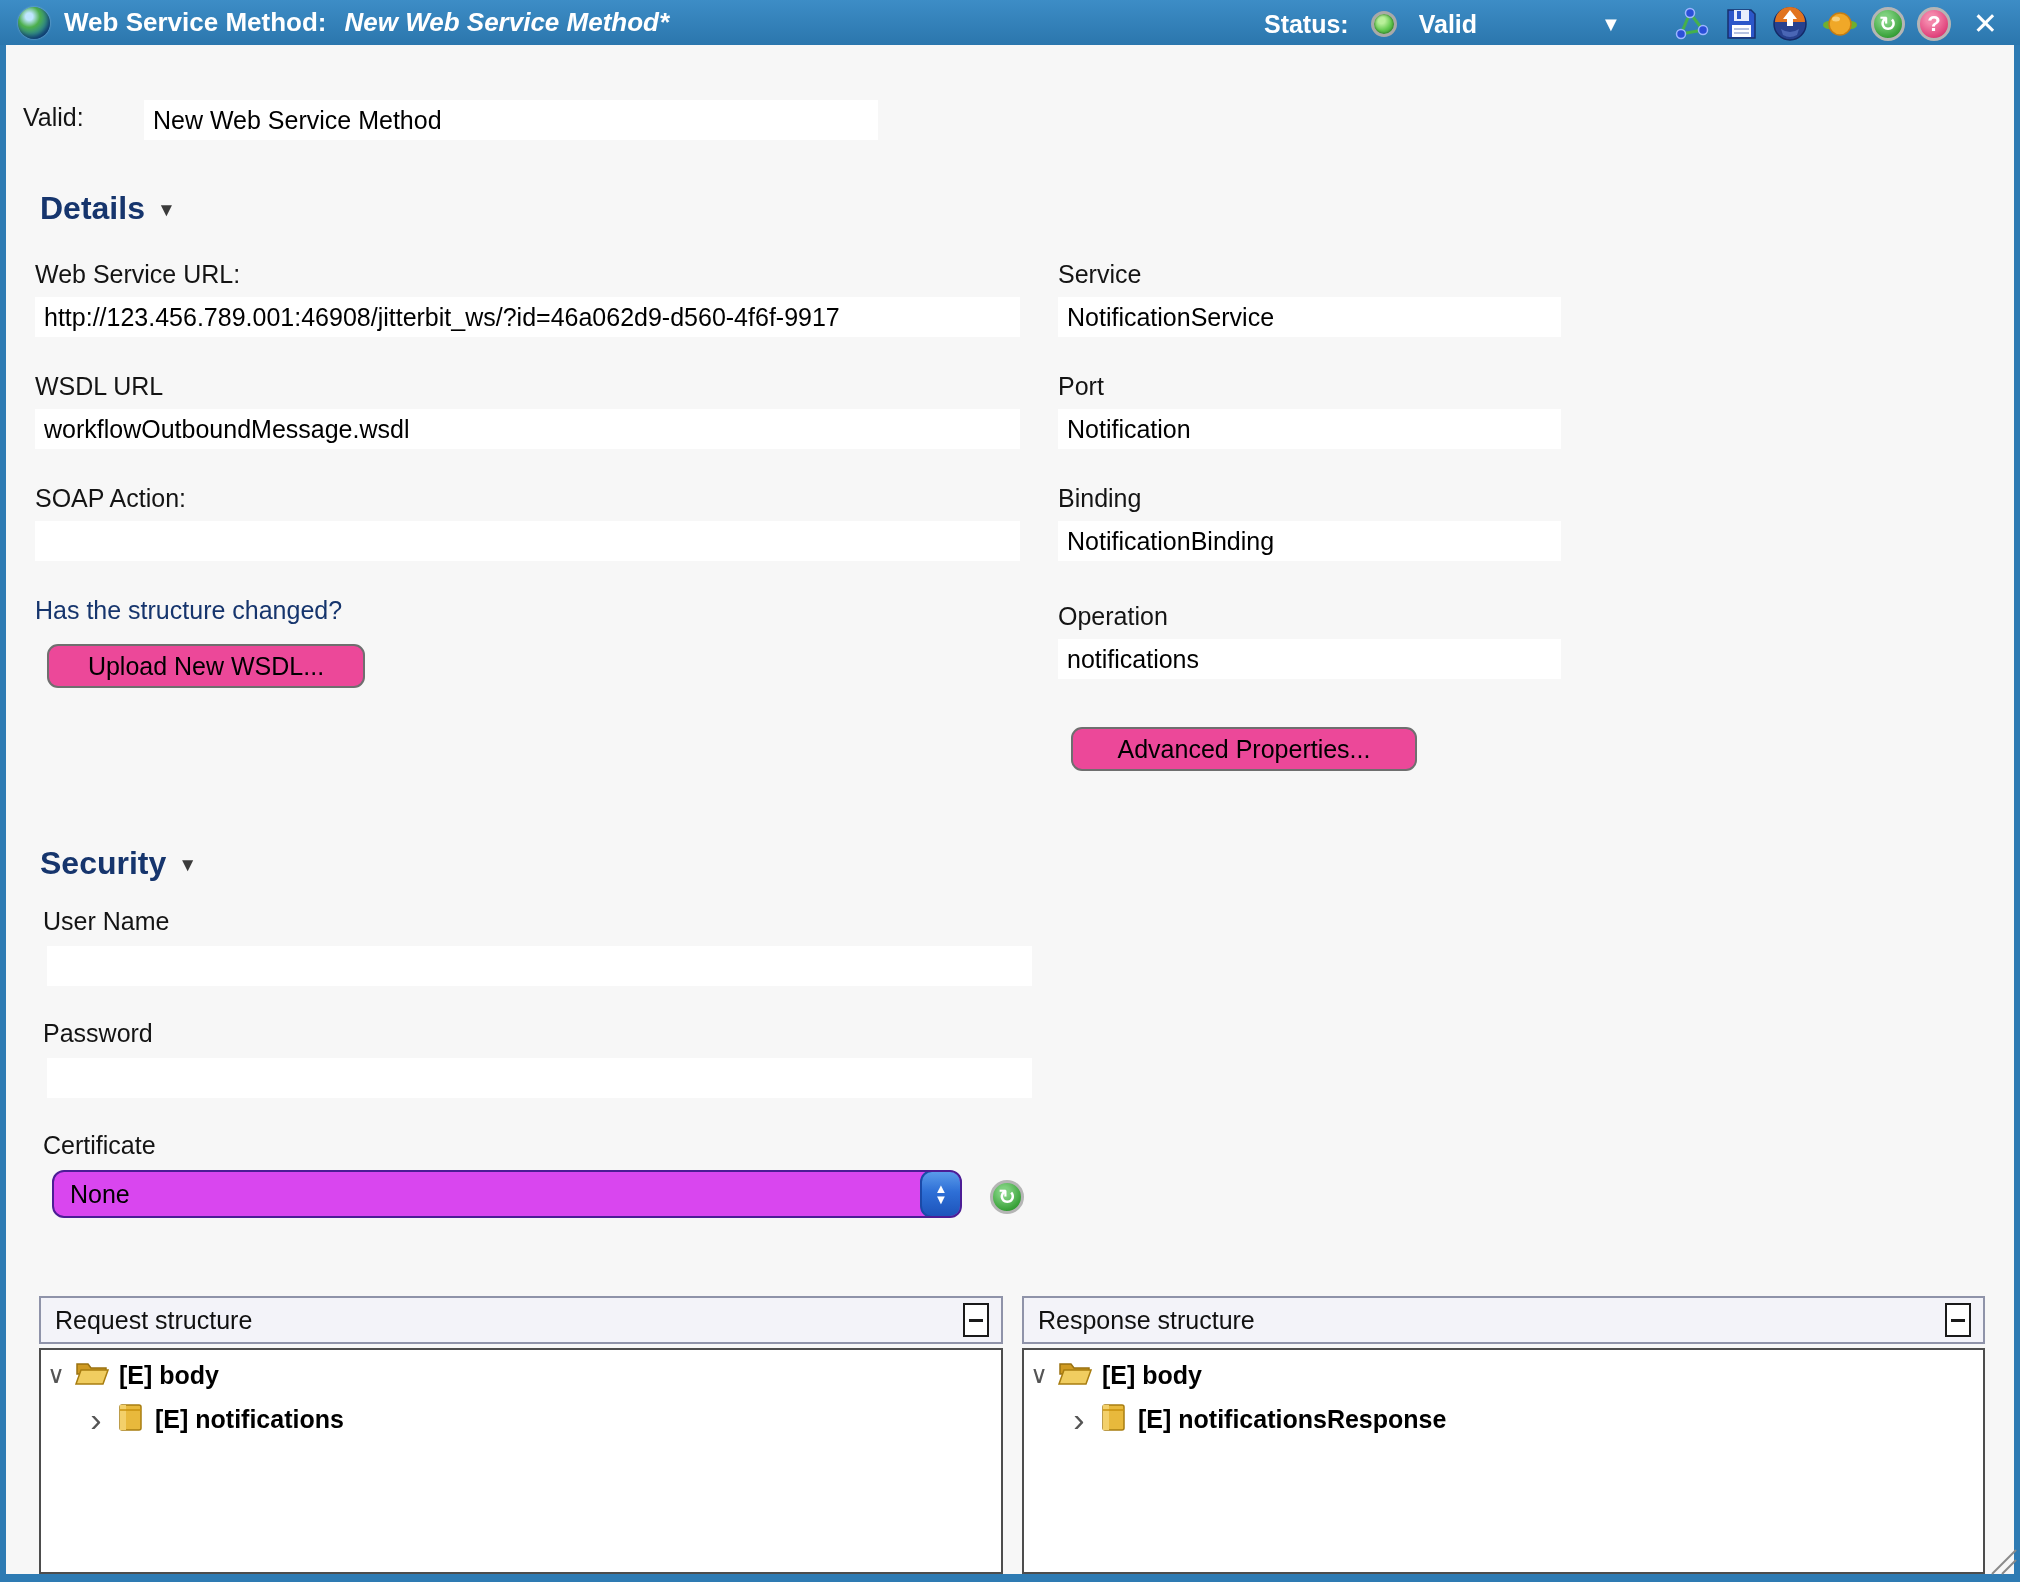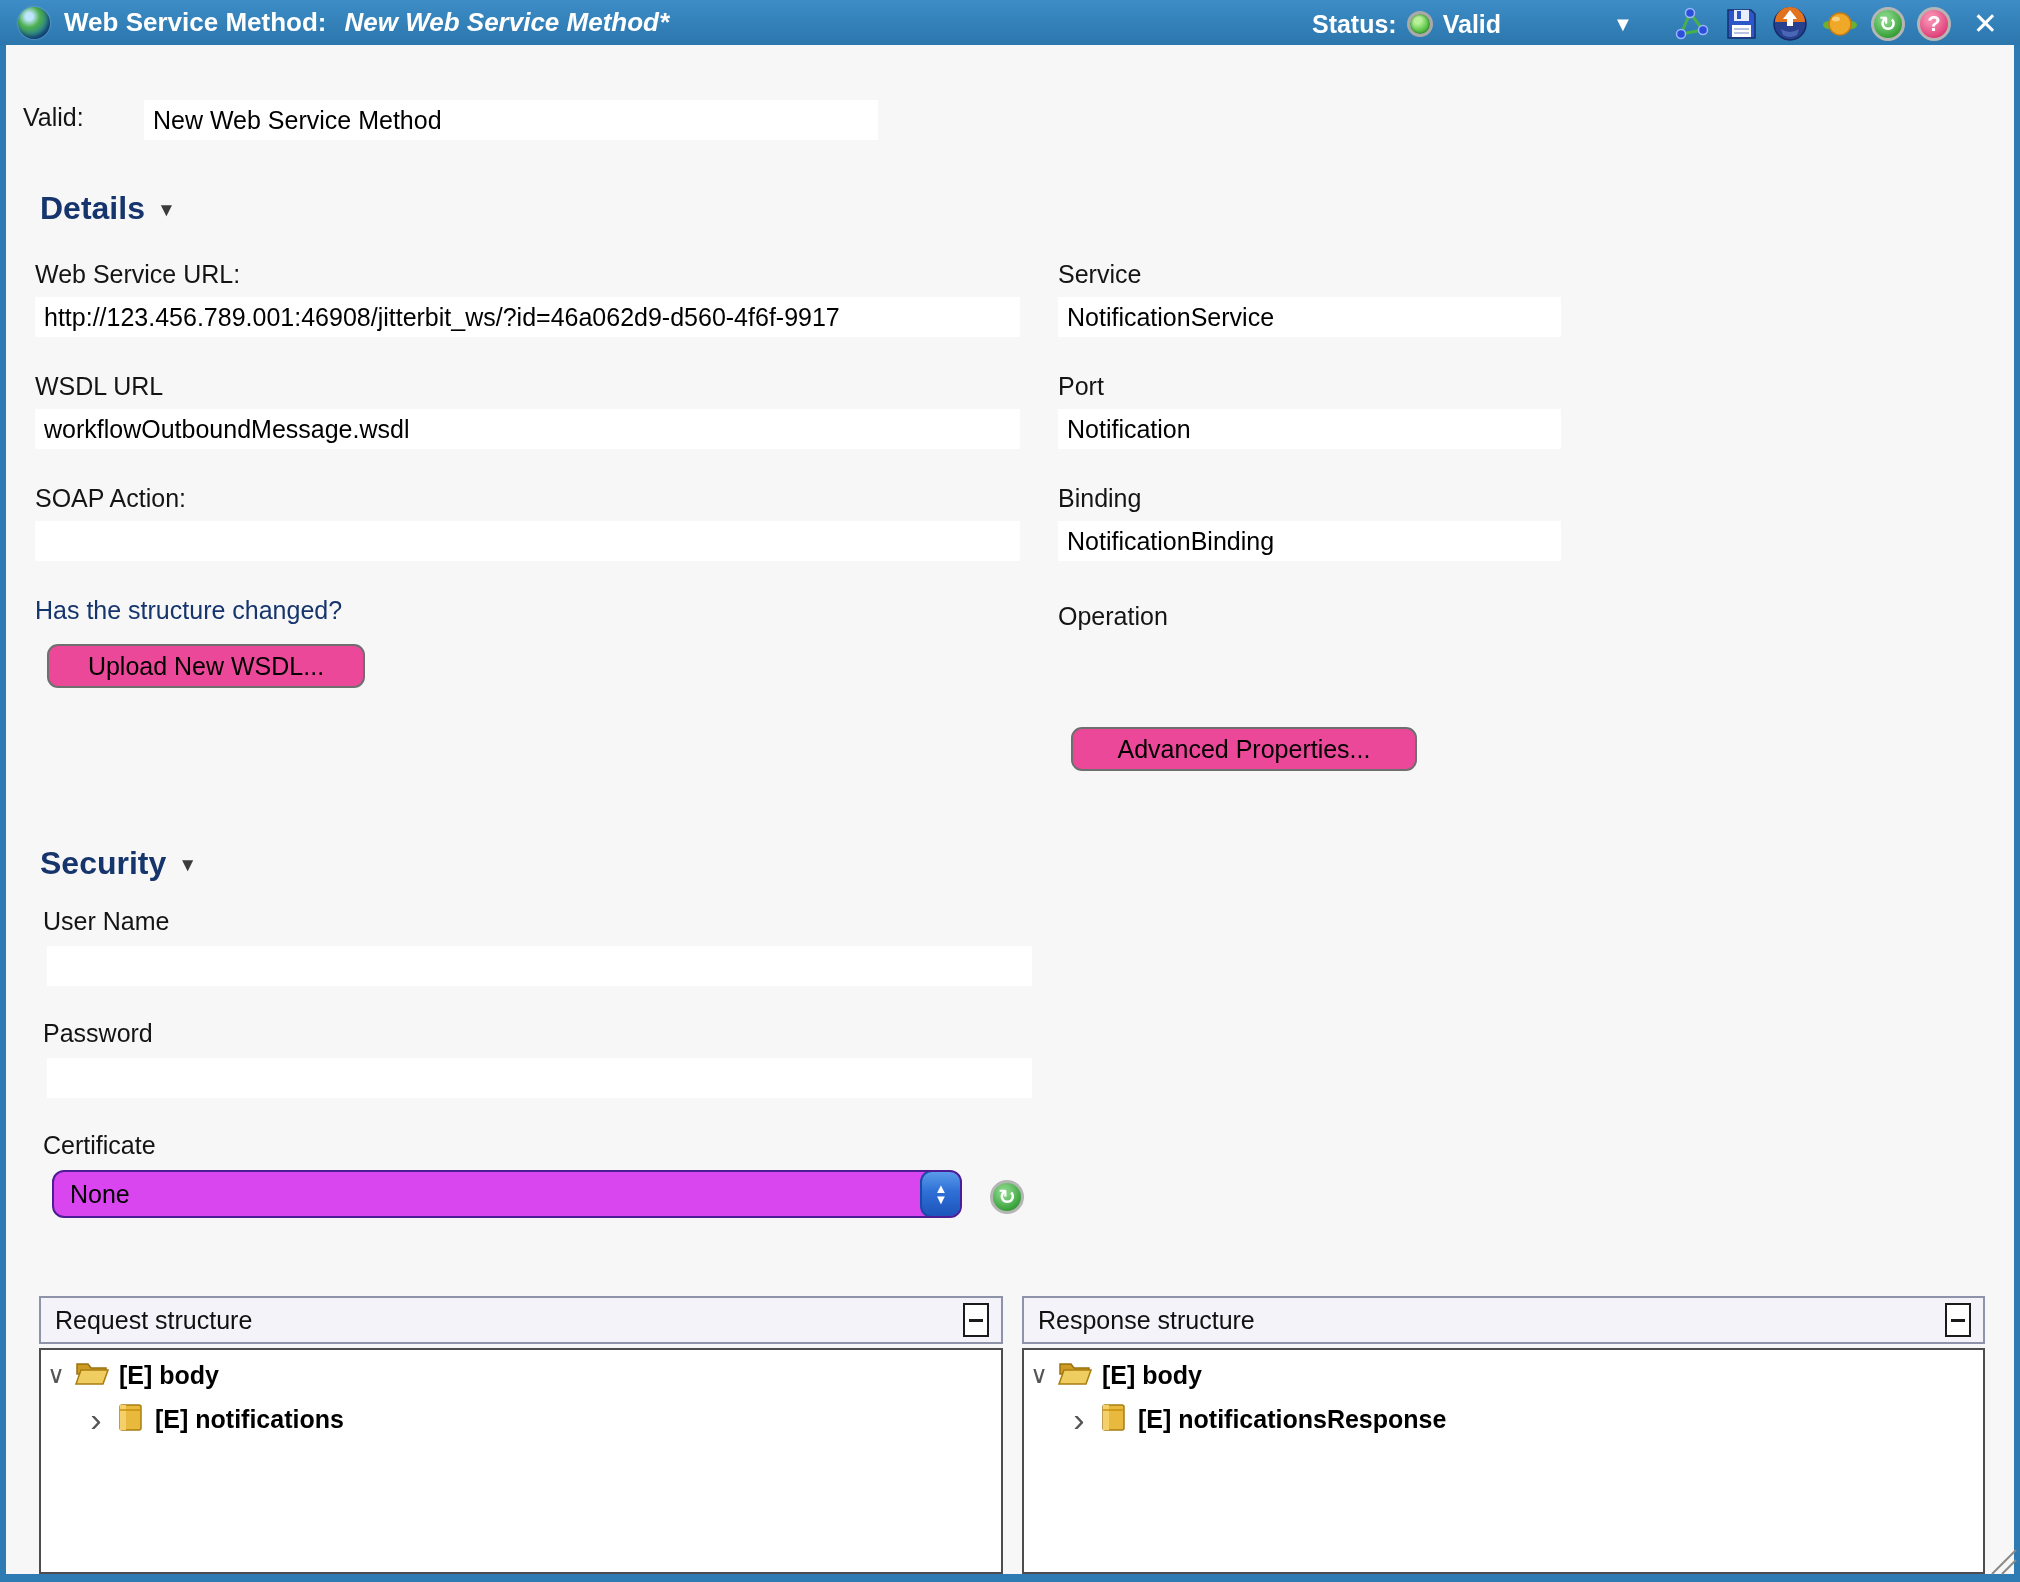--- a/index.html
+++ b/index.html
@@ -9,21 +9,21 @@
   .window { position:relative; width:2020px; height:1582px; background:#2e7bb3; overflow:hidden;padding-left:21px; }
 
   
   .titlebar { position:absolute; left:0; top:0; width:2020px; height:45px;
     background:linear-gradient(#3d8dc6,#2b76ad); display:flex; align-items:center; color:#fff; }
   .app-globe { width:32px; height:32px; border-radius:50%; margin-left:18px;
     background:radial-gradient(circle at 35% 30%, #bfe6ff 0 12%, #4db04d 35%, #1d6fb0 75%, #0b3d6e 100%);
     box-shadow:inset -2px -3px 4px rgba(0,0,30,.45), 0 0 2px rgba(255,255,255,.5); }
   .tb-title { margin-left:14px; font-size:26px; font-weight:bold; white-space:nowrap; }
   .tb-title-value { margin-left:18px; font-size:26px; font-weight:bold; font-style:italic; white-space:nowrap; }
-  .tb-right { position:absolute; right:22px; top:0; height:48px; display:flex; align-items:center; }
+  .tb-right { position:absolute; right:22px; top:0; height:48px; display:flex; align-items:center;gap:12px; }
   .tb-status-label { font-size:25px; font-weight:bold; }
   .status-orb { width:26px; height:26px; border-radius:50%; margin:0 10px 0 10px;
     background:radial-gradient(circle at 38% 32%, #b9f09a 0 18%, #62c94e 55%, #2f8f2c 100%);
     border:3px solid #a9a9a9; box-shadow:inset 0 0 3px #215d1e; }
   .tb-valid { font-size:25px; font-weight:bold; }
   .tb-caret { margin-left:112px; font-size:20px; color:#fff; cursor:default; }
   .tb-icons { display:flex; align-items:center; margin-left:40px; gap:12px; }
   .tb-icons svg { display:block; }
   .orbicon { width:34px; height:34px; border-radius:50%; display:flex; align-items:center; justify-content:center;
     border:3px solid #b5b5b5; color:#fff; font-weight:bold; }
@@ -159,20 +159,21 @@
   <div class="lbl" style="left:1058px; top:260px;">Service</div>
   <input class="fld" style="left: 1058px; top: 297px; width: 503px;" value="NotificationService">
 
   <div class="lbl" style="left:1058px; top:372px;">Port</div>
   <input class="fld" style="left: 1058px; top: 409px; width: 503px;" value="Notification">
 
   <div class="lbl" style="left:1058px; top:484px;">Binding</div>
   <input class="fld" style="left: 1058px; top: 521px; width: 503px;" value="NotificationBinding">
 
   <div class="lbl" style="left:1058px; top:602px;">Operation</div>
+  <input class="fld" style="left: 1058px; top: 639px; width: 503px;" value="notifications">
 
   <button class="btn" style="left:1071px; top:727px; width:346px; height:44px;">Advanced Properties...</button>
 
   <div class="heading" style="left:40px; top:845px;"><span>Security</span><span class="hcaret">▼</span></div>
 
   <div class="lbl" style="left:43px; top:907px;">User Name</div>
   <input class="fld" style="left: 47px; top: 946px; width: 985px;" value="">
 
   <div class="lbl" style="left:43px; top:1019px;">Password</div>
   <input class="fld" style="left: 47px; top: 1058px; width: 985px;" value="">

